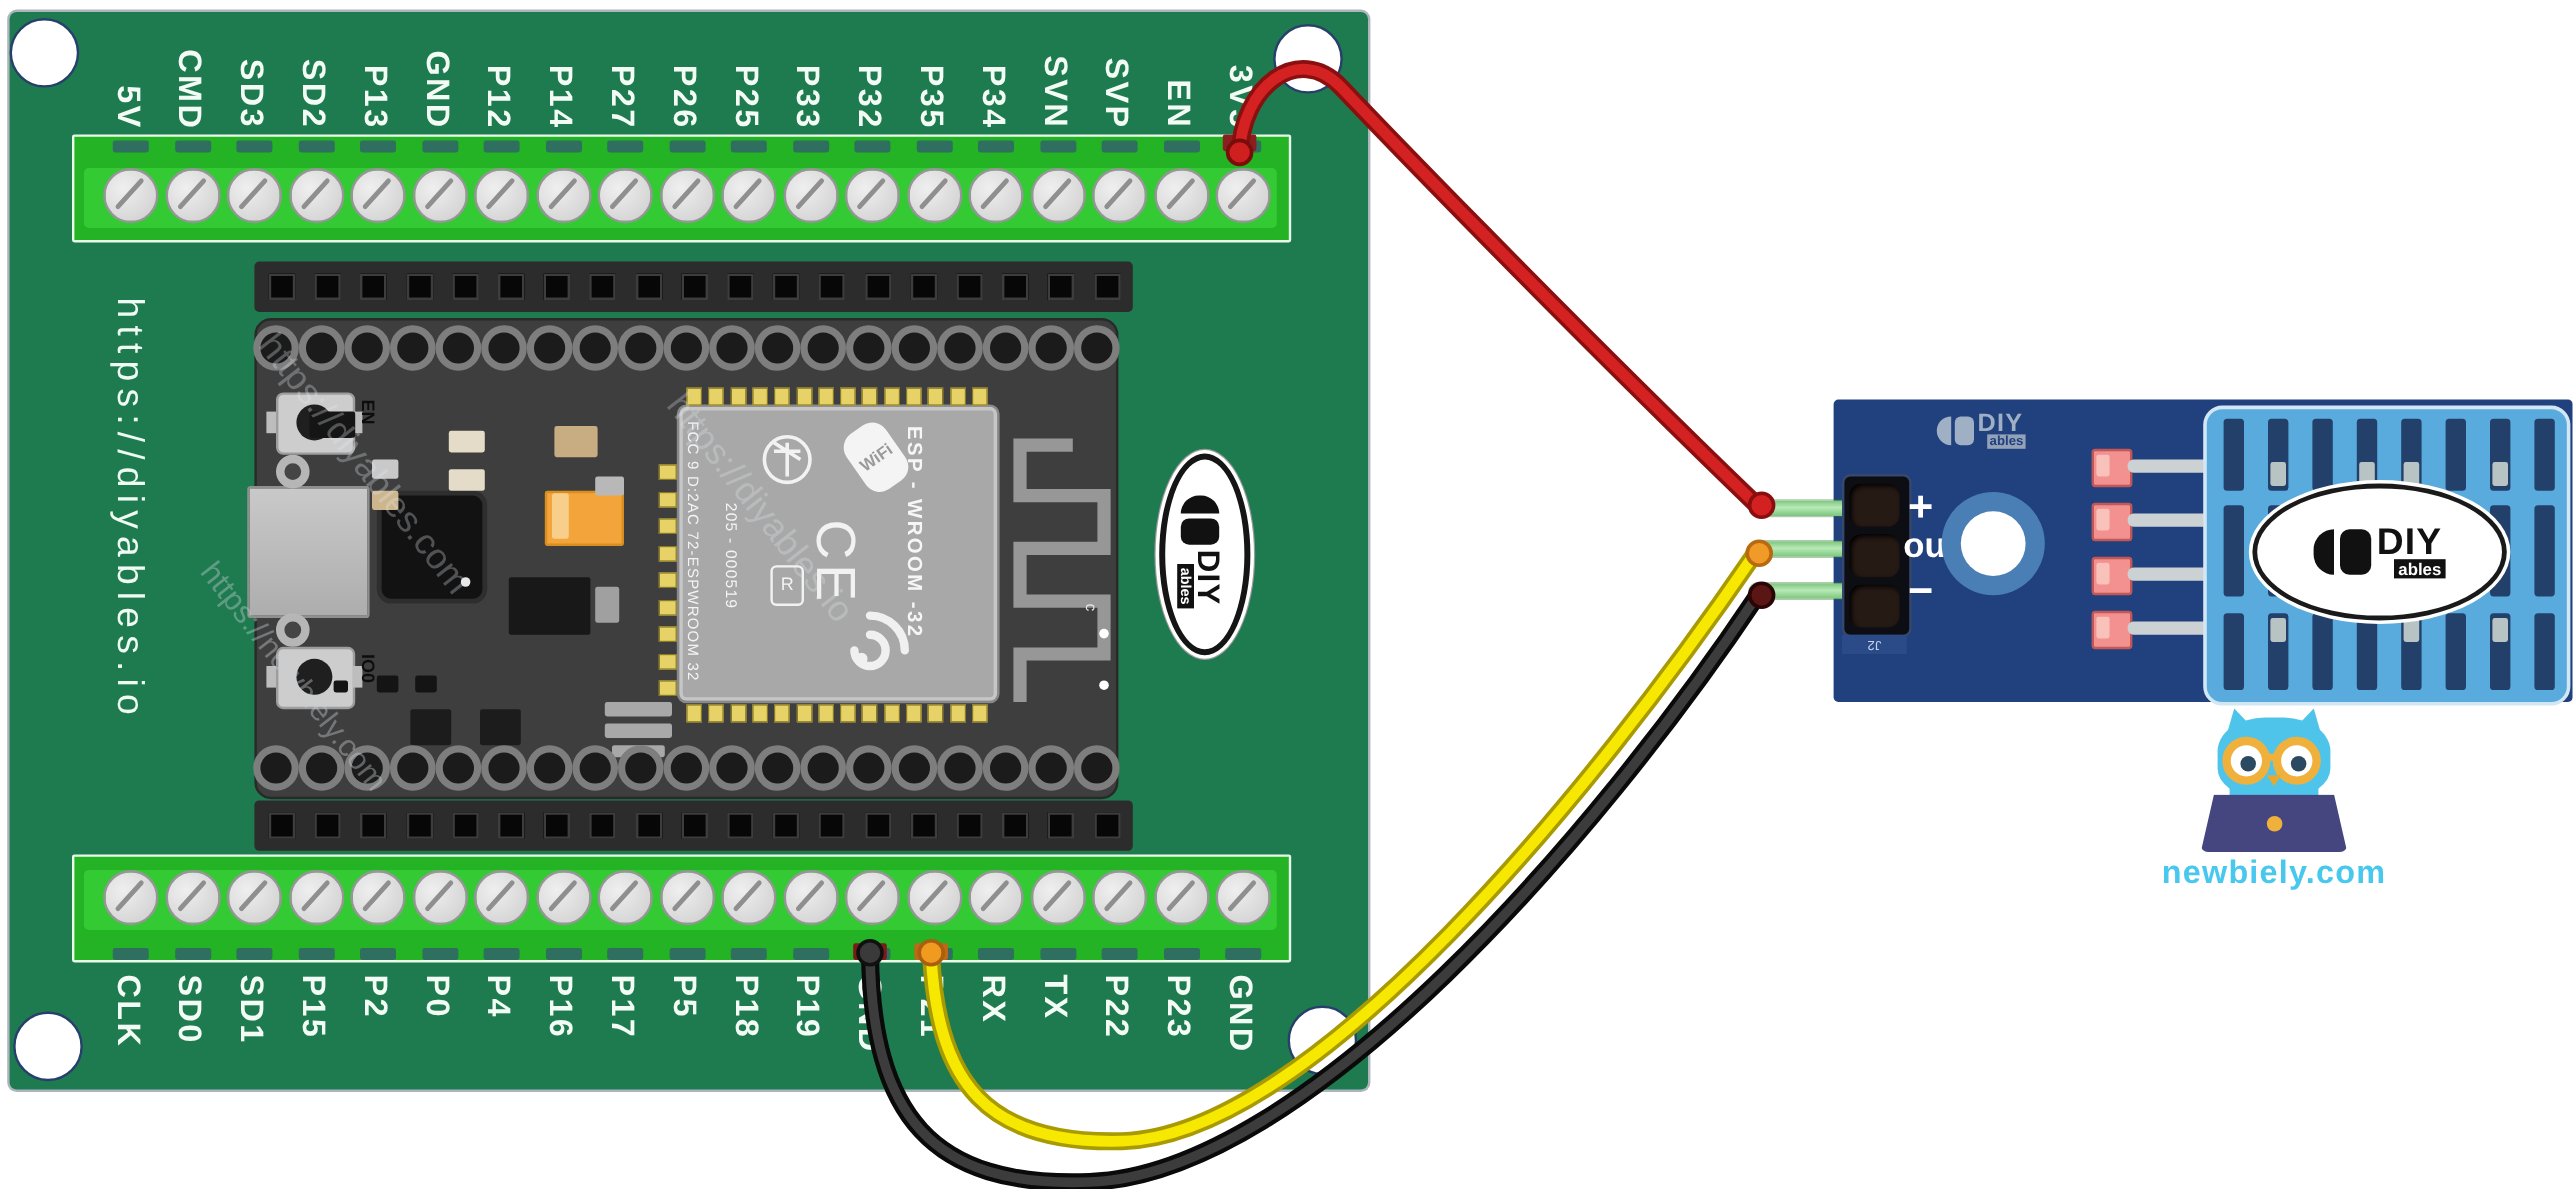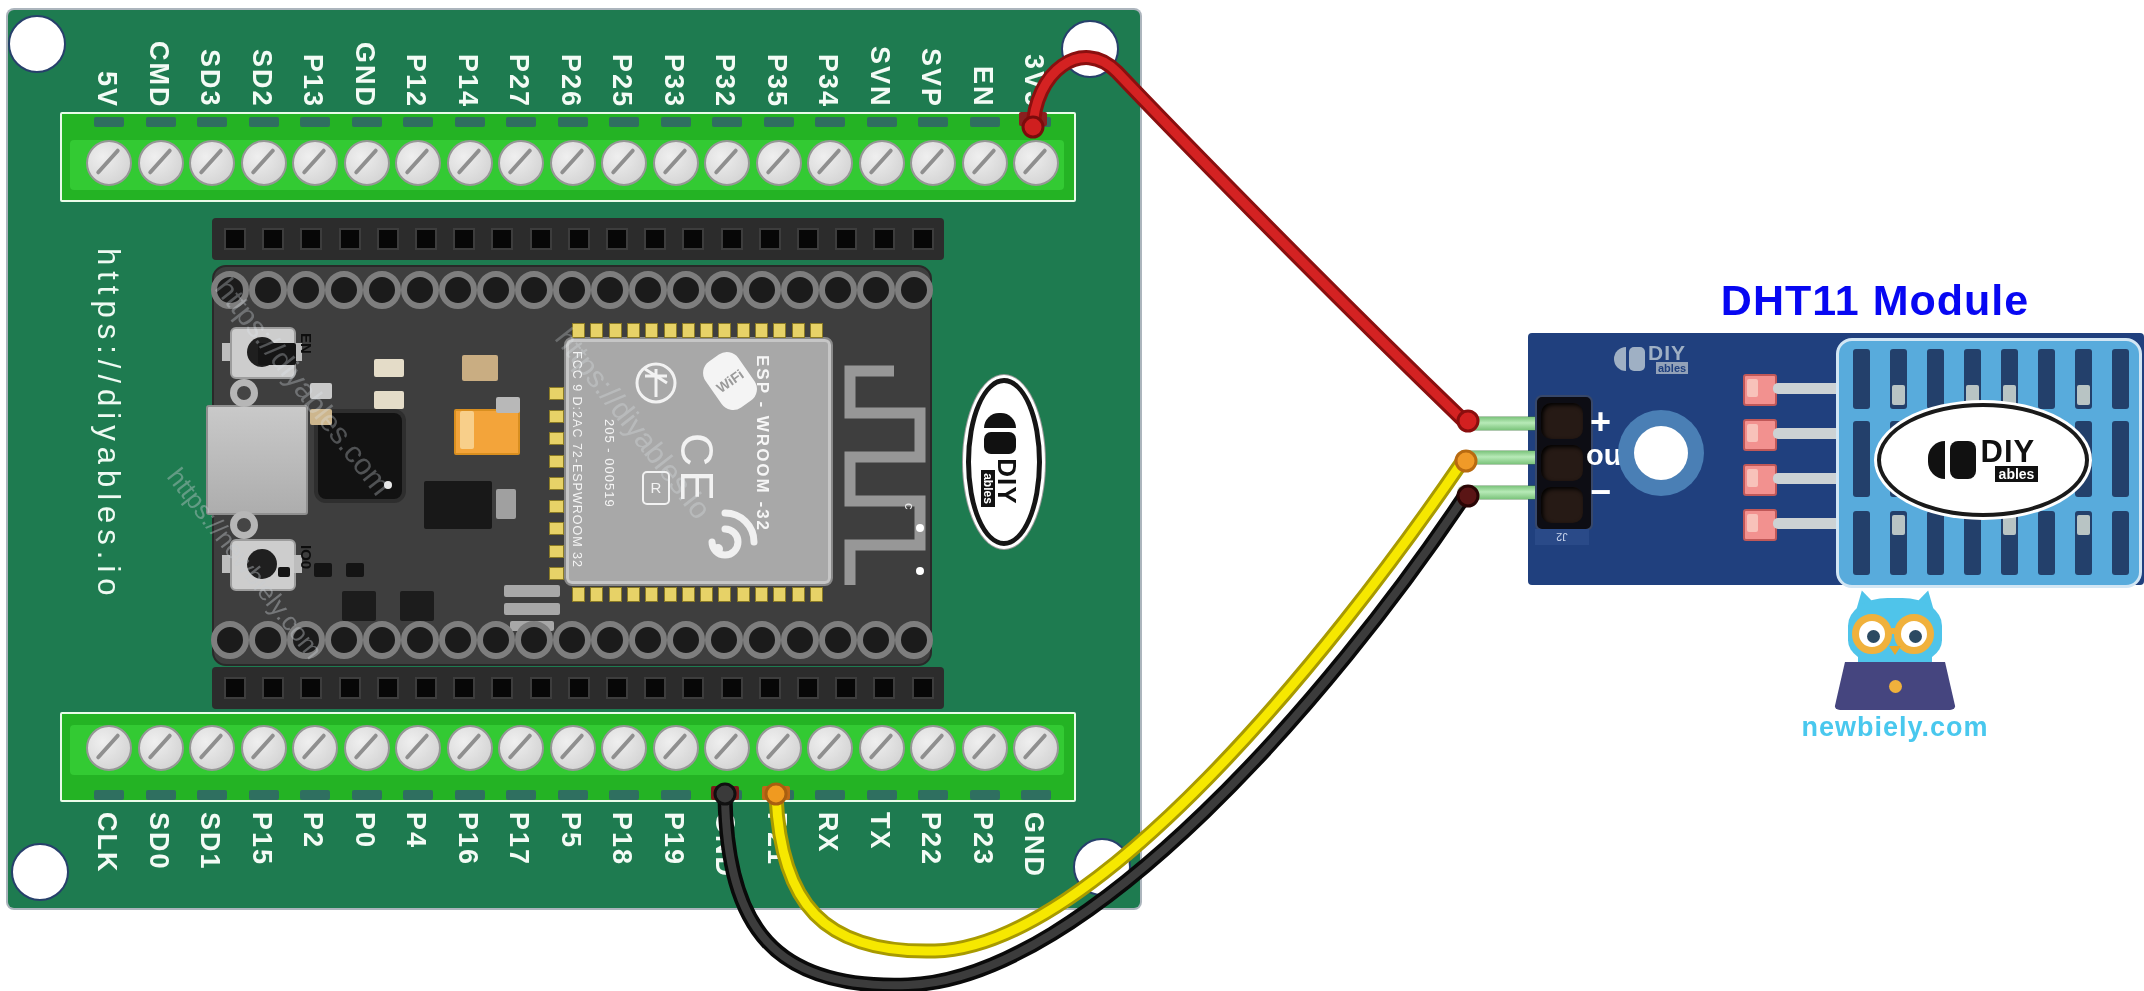--- a/index.html
+++ b/index.html
@@ -435,21 +435,20 @@
       <div class="pinlbl" style="left: 855.5px; top: 802px;">TX</div>
       <div class="pinlbl" style="left: 907px; top: 802px;">P22</div>
       <div class="pinlbl" style="left: 958.5px; top: 802px;">P23</div>
       <div class="pinlbl" style="left: 1010px; top: 802px;">GND</div>
     </div>
 
   <div class="wm" style="left:235px;top:272px;color:rgba(225,232,238,.30);">https://diyables.com</div>
   <div class="wm" style="left:185px;top:462px;font-size:26px;color:rgba(200,205,210,.40);">https://newbiely.com</div>
   <div class="wm" style="left:575px;top:322px;color:rgba(230,238,244,.26);">https://diyables.io</div>
 
-  <div class="dht-title">DHT11 Module</div>
 
   <div class="dht">
     <div class="dlogo">
       <span class="dl-half"></span>
       <span class="dl-sq"></span>
       <span class="dl-col">
         <span class="dl-diy">DIY</span>
         <span class="dl-ables">ables</span>
       </span>
     </div>

